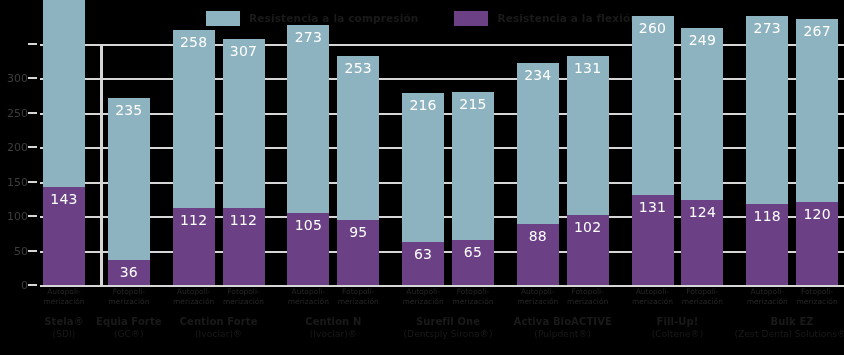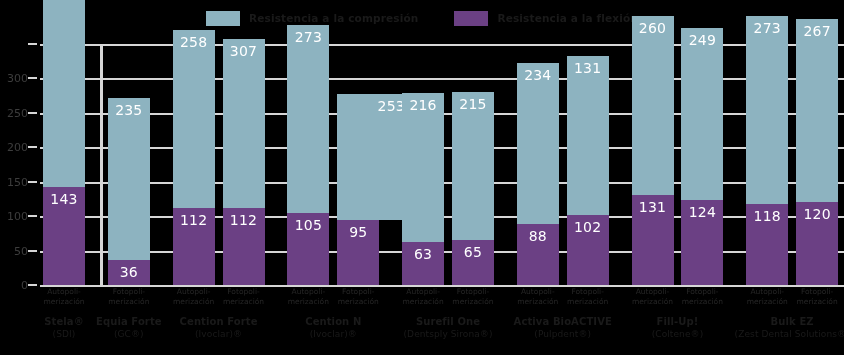--- a/index.html
+++ b/index.html
@@ -262,21 +262,21 @@
           <span class="seg-value">105</span>
         </div>
         <div class="seg comp" style="bottom: 72.3px; height: 187.98px; background: rgb(141, 179, 192);">
           <span class="seg-value">273</span>
         </div>
       </div>
       <div class="bar-col" style="left: 297.255px; height: 239.623px;">
         <div class="seg flex" style="bottom: 0px; height: 65.4143px; background: rgb(107, 64, 132);">
           <span class="seg-value">95</span>
         </div>
-        <div class="seg comp" style="bottom: 65.4143px; height: 126px; background: rgb(141, 179, 192); padding-left: 33px;">
+        <div class="seg comp" style="bottom: 65.4143px; height: 164px; background: rgb(141, 179, 192);">
           <span class="seg-value">253</span>
         </div>
       </div>
       <div class="bar-col" style="left: 362.092px; height: 192.111px;">
         <div class="seg flex" style="bottom: 0px; height: 43.38px; background: rgb(107, 64, 132);">
           <span class="seg-value">63</span>
         </div>
         <div class="seg comp" style="bottom: 43.38px; height: 148.731px; background: rgb(141, 179, 192);">
           <span class="seg-value">216</span>
         </div>

